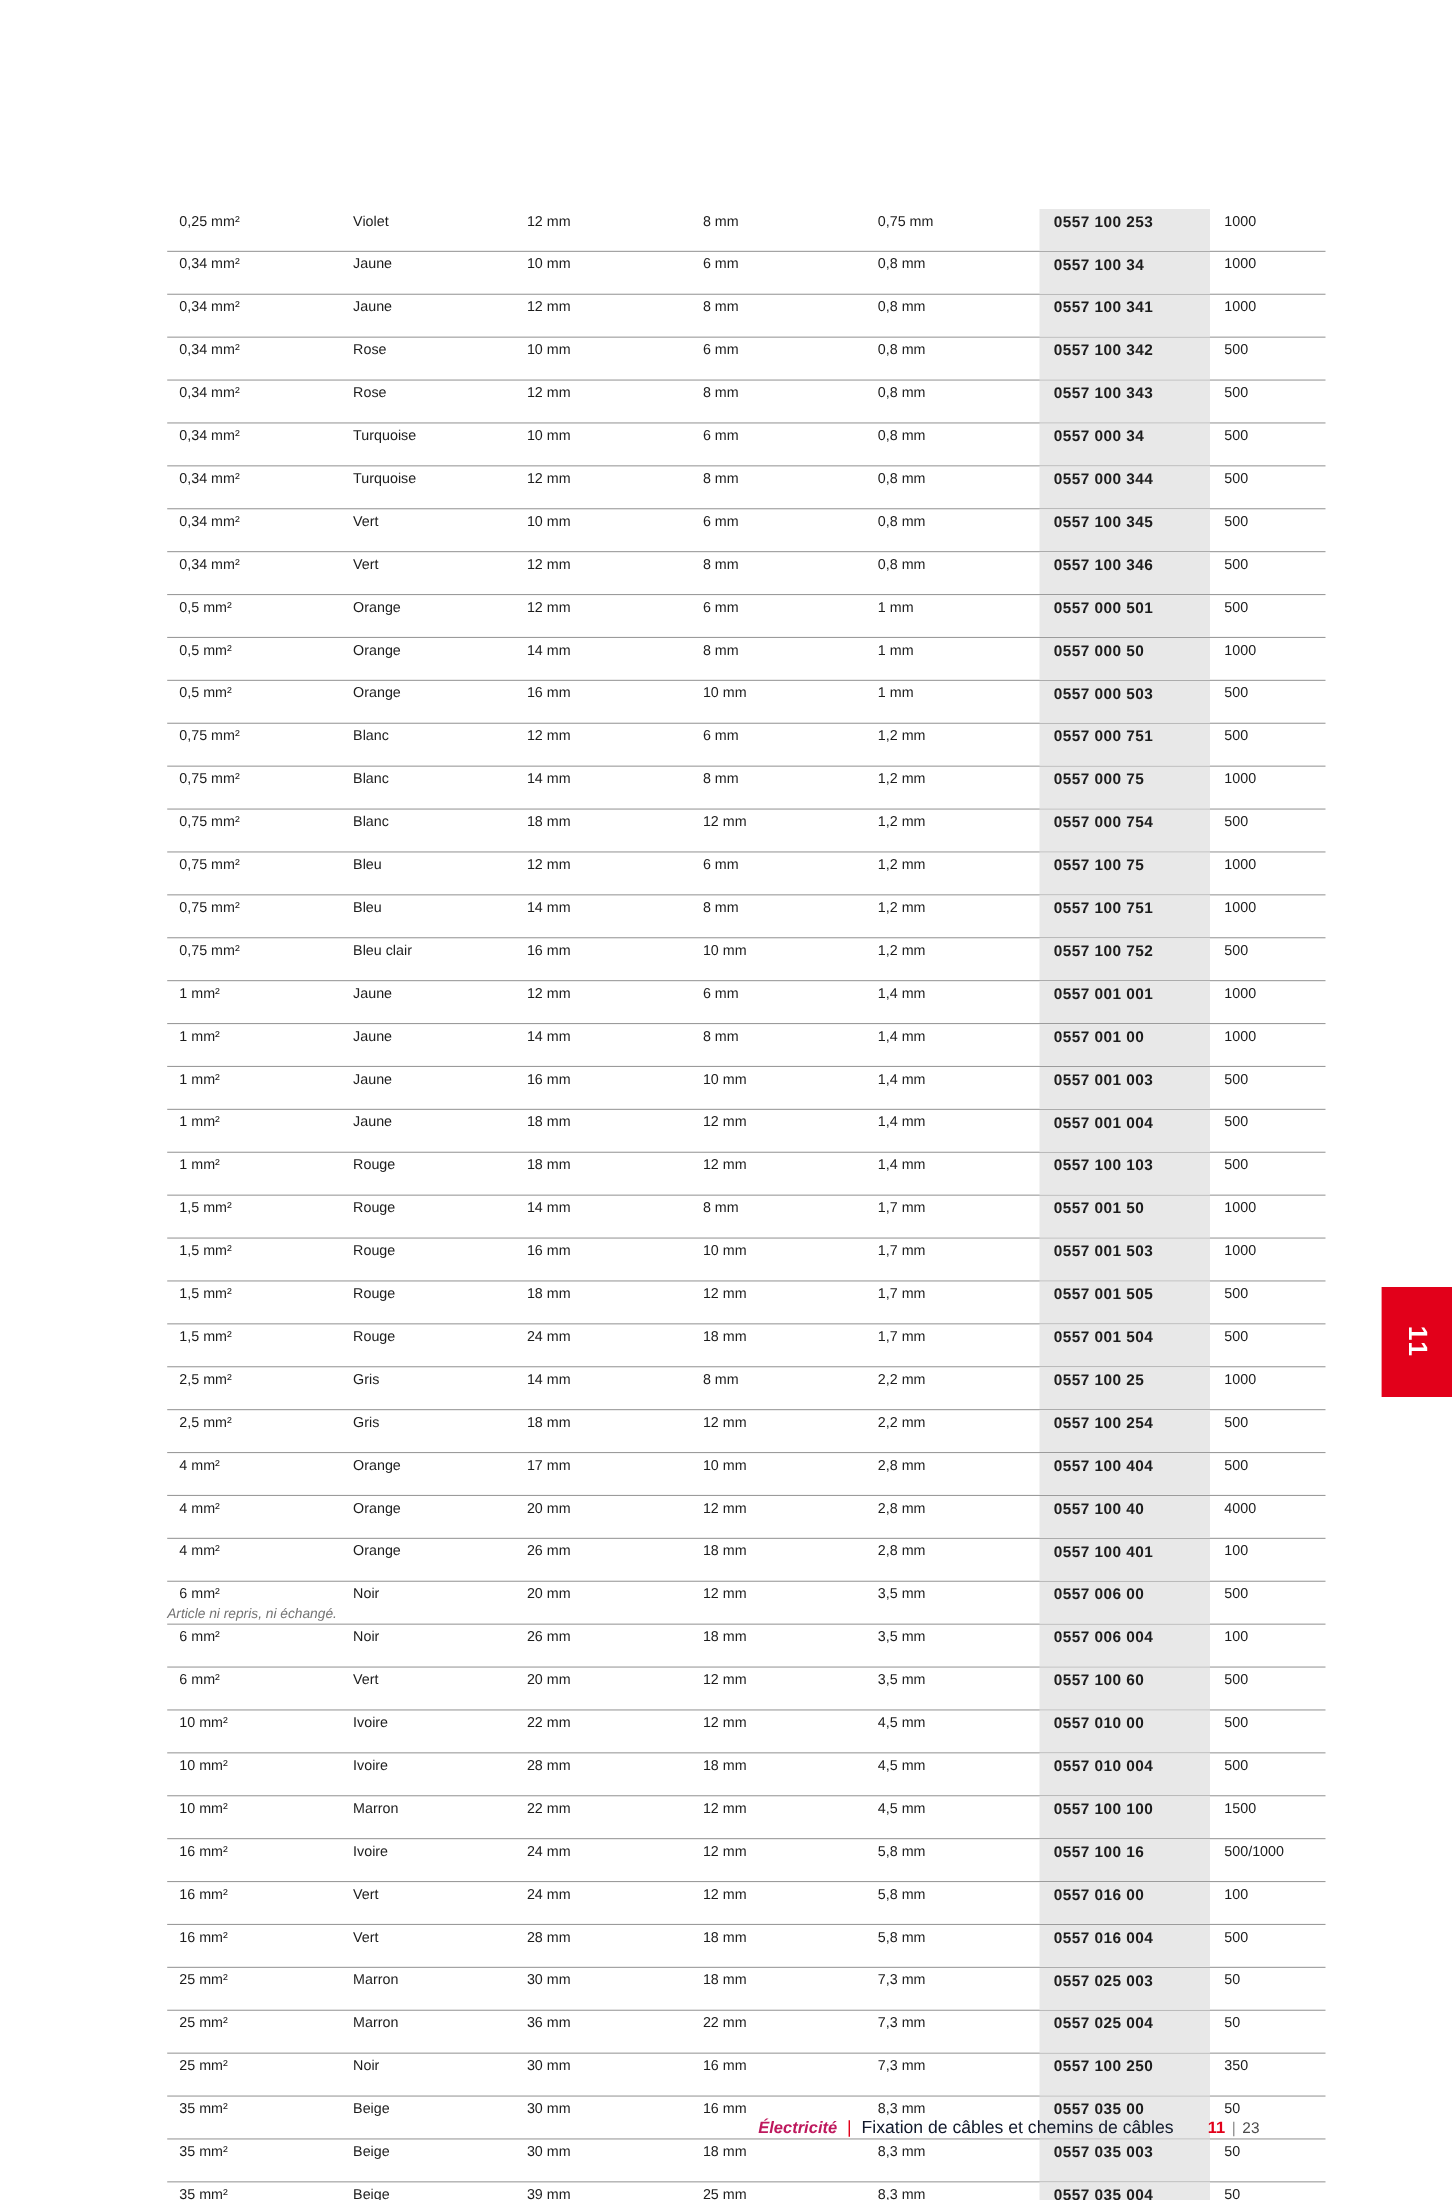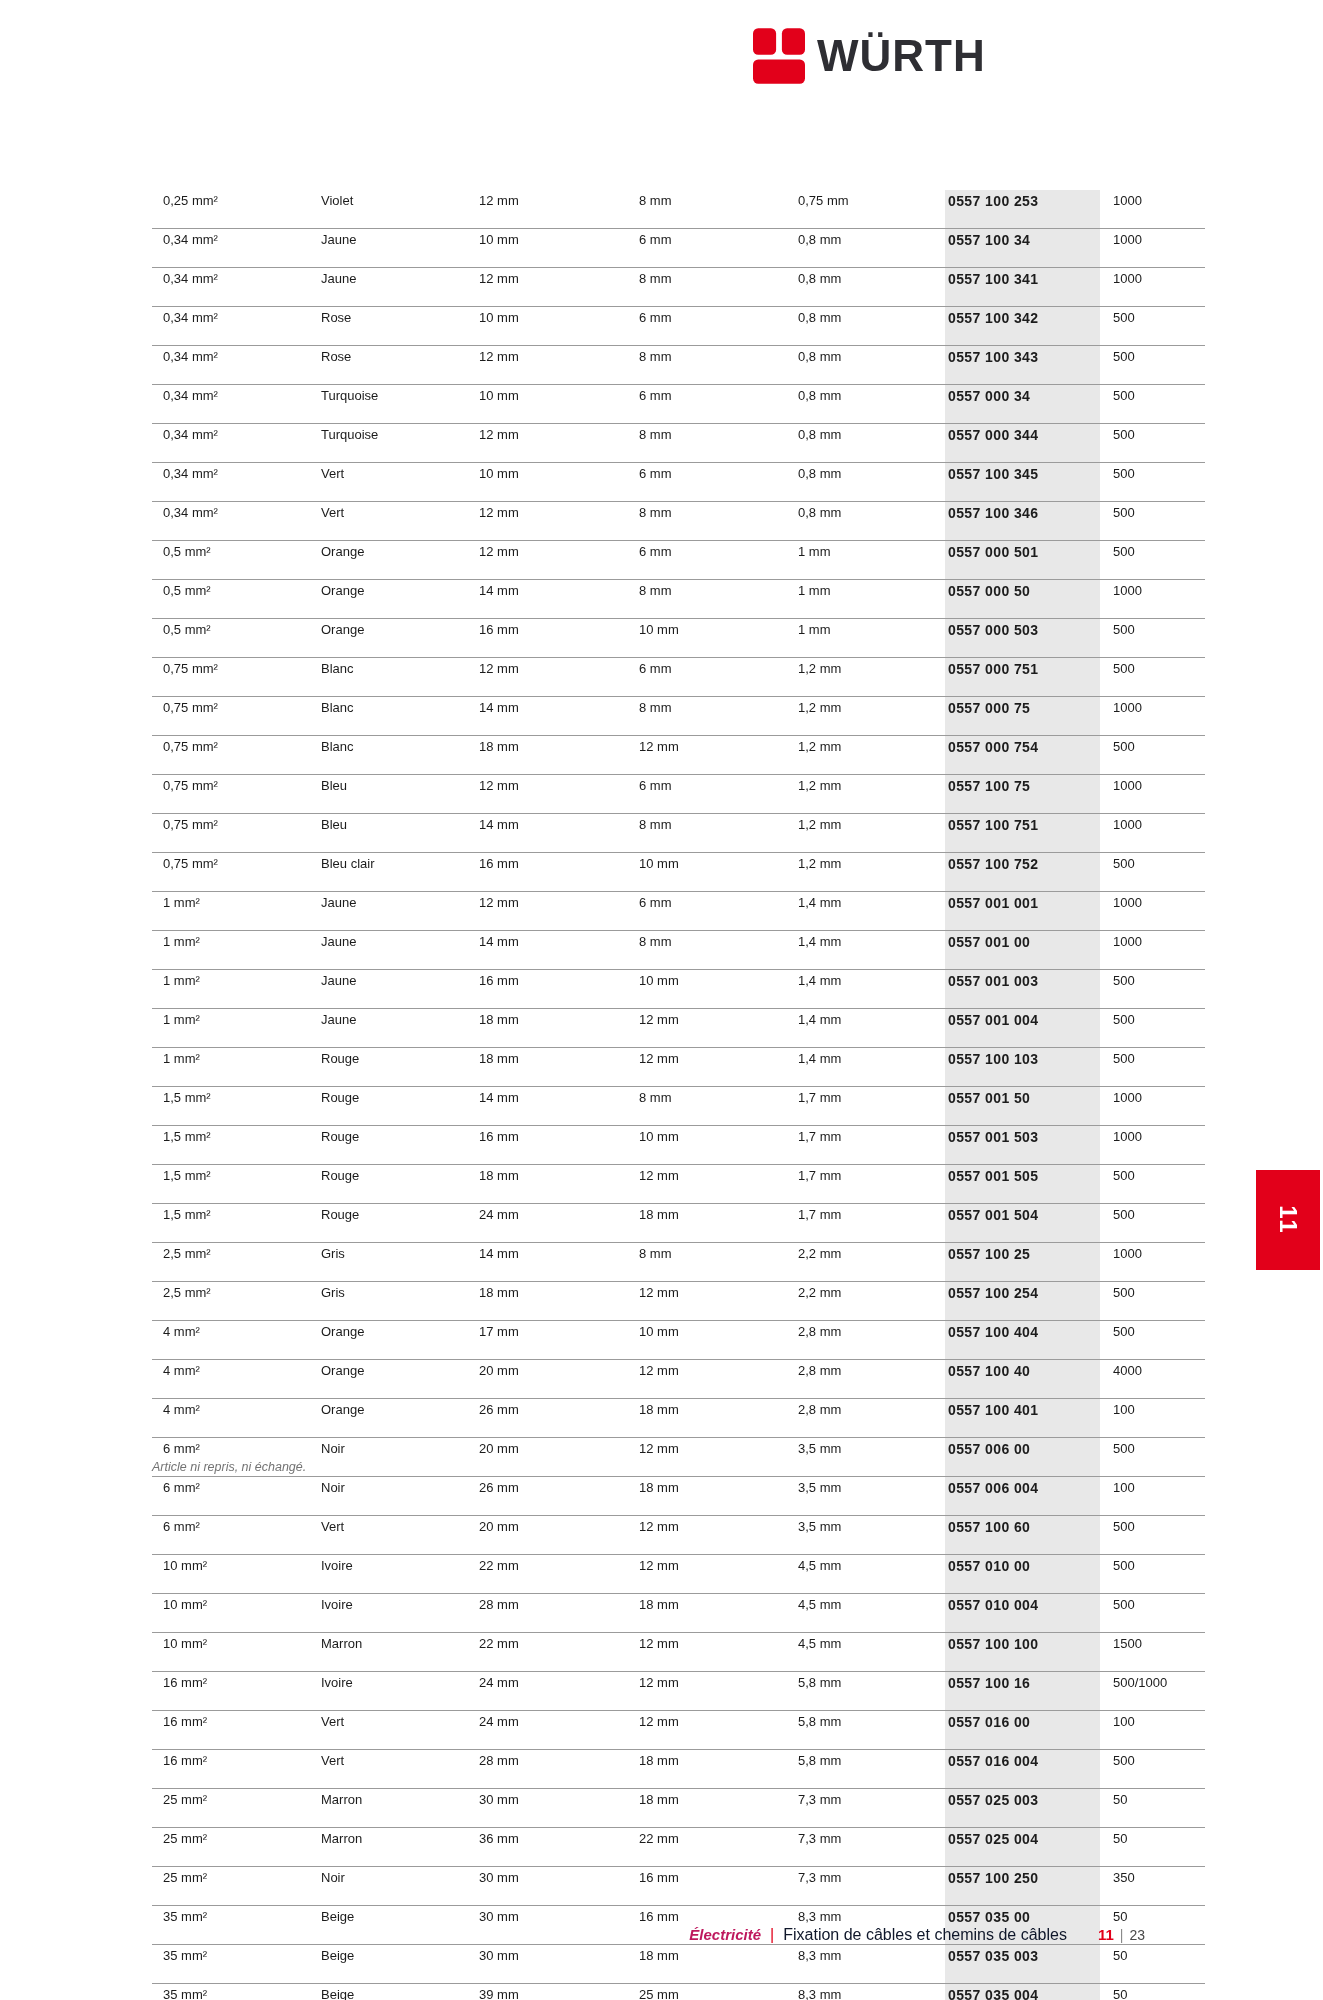--- a/index.html
+++ b/index.html
@@ -12,21 +12,21 @@
   .wordmark{font-size:44px;font-weight:bold;letter-spacing:1px;color:#2e2e33;line-height:56px;}
 
   
   .table{position:absolute;left:152px;top:190px;width:1053px;}
   .grid-row{display:grid;grid-template-columns:158px 158px 160px 159px 158px 155px 105px;}
   .thead{background:#6d6e71;color:#fff;height:57px;}
   .thead .cell{font-weight:bold;font-size:14px;line-height:16px;padding-top:8px;}
   .cell{padding-left:11px;box-sizing:border-box;overflow:hidden;white-space:nowrap;}
   .thead .cell{white-space:normal;}
   .tbody .grid-row{height:39px;line-height:22px;border-bottom:1px solid #9b9b9b;box-sizing:border-box;font-size:13px;}
-  .tbody .cell.art{background:#e8e8e8;font-weight:bold;font-size:14px;letter-spacing:0.4px;padding-left:3px;}
+  .tbody .cell.art{background:#e8e8e8;font-weight:bold;font-size:14px;letter-spacing:0.4px;padding-left:13px;}
   .tbody .cell.condit{padding-left:13px;}
 
   .footnote{position:absolute;left:152px;top:1460px;font-size:12.5px;color:#737373;font-style:italic;}
 
   
   .side-tab{position:absolute;left:1256px;top:1170px;width:64px;height:100px;background:#e2001a;display:flex;align-items:center;justify-content:center;}
   .side-tab .tab-label{color:#fff;font-weight:bold;font-size:24px;transform:rotate(90deg);letter-spacing:2px;}
 
   
   .footer{position:absolute;left:152px;top:1926px;width:993px;display:flex;justify-content:flex-end;align-items:baseline;gap:9px;font-size:16px;}
@@ -36,30 +36,20 @@
   .footer .pagegroup{margin-left:22px;display:flex;gap:6px;align-items:baseline;}
   .footer .pagenum{color:#e2001a;font-weight:bold;font-size:15px;}
   .footer .pagesep{color:#8a8a8a;font-size:14px;}
   .footer .pagetotal{color:#4a4a4a;font-size:14px;}
 </style>
 </head>
 <body>
 
 <div class="page">
 
-  <div class="logo">
-    <span>
-      <svg width="52" height="56" viewBox="0 0 90 96" aria-hidden="true">
-        <rect x="0" y="0" width="40" height="46" rx="9" fill="#e2001a"></rect>
-        <rect x="50" y="0" width="40" height="46" rx="9" fill="#e2001a"></rect>
-        <rect x="0" y="54" width="90" height="42" rx="9" fill="#e2001a"></rect>
-      </svg>
-    </span>
-    <span class="wordmark">WÜRTH</span>
-  </div>
 
   <div class="table">
     <div class="tbody">
     <div class="grid-row">
       <div class="cell">0,25 mm²</div>
       <div class="cell">Violet</div>
       <div class="cell">12 mm</div>
       <div class="cell">8 mm</div>
       <div class="cell">0,75 mm</div>
       <div class="cell art">0557 100 253</div>

